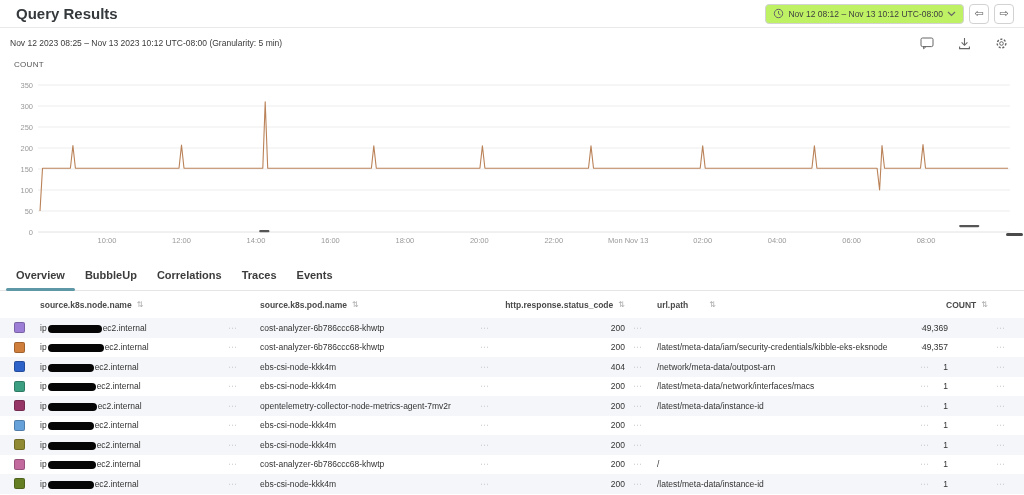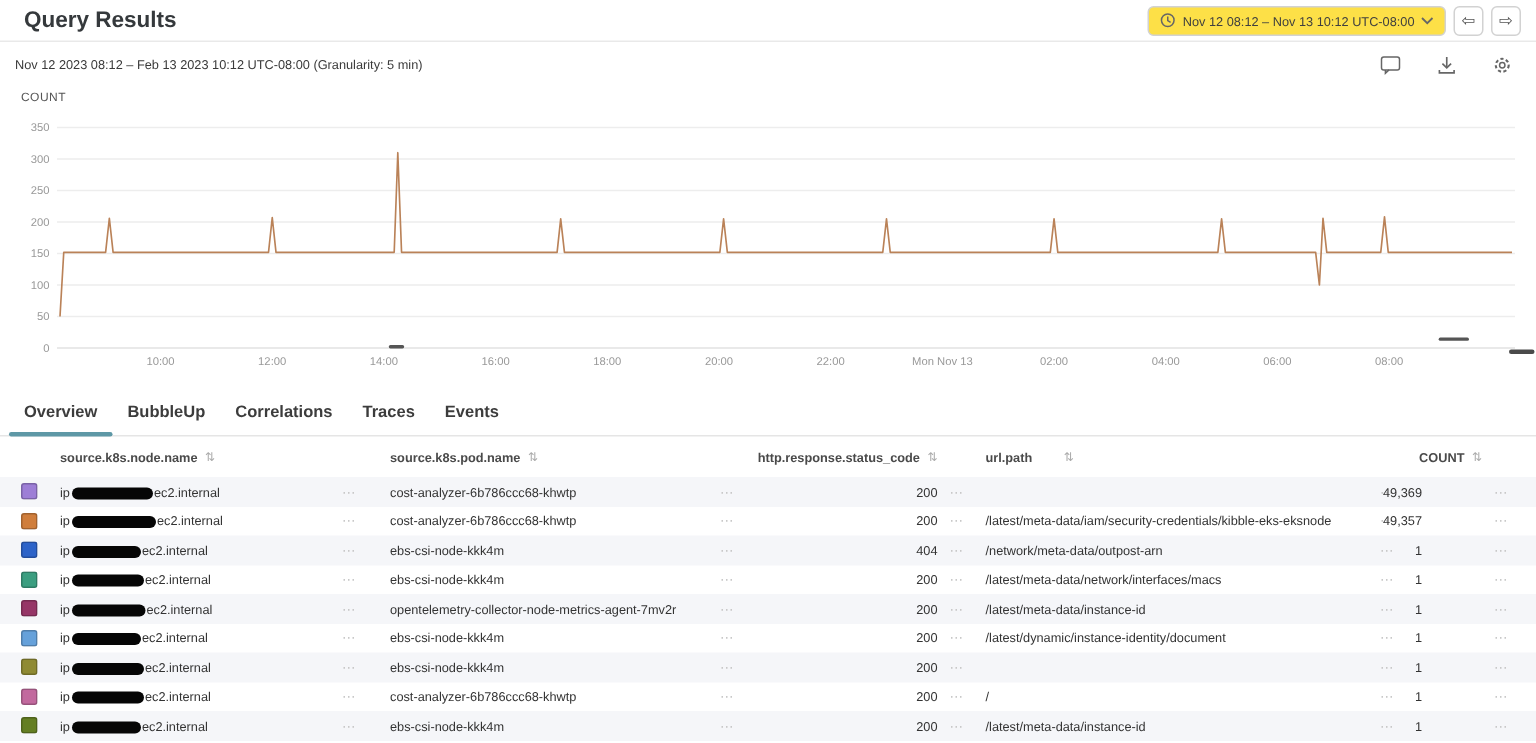--- a/index.html
+++ b/index.html
@@ -9,21 +9,21 @@
     background:#ffffff; color:#333;
     font-family:"Liberation Sans", sans-serif;
   }
   
   .header{ display:flex; align-items:center; height:28px; padding:0 10px 0 16px;
            border-bottom:1px solid #e9e9e9; }
   .title{ font-size:15px; font-weight:600; color:#35393c; }
   .header-controls{ margin-left:auto; display:flex; gap:5px; align-items:center; }
   .time-btn{ display:flex; align-items:center; gap:4px; border:1px solid #d2d2d2;
              border-radius:4px; height:20px; padding:0 7px; font-size:8.5px;
-             color:#3f3f3f; background:#fde047; cursor:pointer; }
+             color:#3f3f3f; background:#bef264; cursor:pointer; }
   .nav-btn{ width:20px; height:20px; border:1px solid #d2d2d2; border-radius:4px;
             background:#fff; display:flex; align-items:center; justify-content:center;
             font-size:11px; color:#555; padding:0; cursor:pointer; }
   
   .toolbar{ display:flex; align-items:center; height:26px; padding:4px 16px 0 10px; }
   .subtitle{ font-size:8.5px; color:#3a3a3a; }
   .toolbar-icons{ margin-left:auto; display:flex; gap:24px; align-items:center; }
   .icon-btn{ display:flex; align-items:center; justify-content:center; cursor:pointer; }
   
   .chart-wrap{ position:relative; height:196px; }
@@ -85,21 +85,21 @@
     <button class="nav-btn">
       <span>⇦</span>
     </button>
     <button class="nav-btn">
       <span>⇨</span>
     </button>
   </div>
 </div>
 
 <div class="toolbar">
-  <div class="subtitle">Nov 12 2023 08:12 – Feb 13 2023 10:12 UTC-08:00 (Granularity: 5 min)</div>
+  <div class="subtitle">Nov 12 2023 08:25 – Nov 13 2023 10:12 UTC-08:00 (Granularity: 5 min)</div>
   <div class="toolbar-icons">
     <span class="icon-btn">
       <svg width="14" height="13" viewBox="0 0 14 13">
         <rect x="1" y="1" width="12" height="8.6" rx="1.5" fill="none" stroke="#666" stroke-width="1"></rect>
         <path d="M3.6 9.6 v2.2 l2.4-2.2" fill="none" stroke="#666" stroke-width="1"></path>
       </svg>
     </span>
     <span class="icon-btn">
       <svg width="13" height="13" viewBox="0 0 13 13">
         <path d="M6.5 1 V8" fill="none" stroke="#666" stroke-width="1.1"></path>
@@ -274,21 +274,20 @@
       <div class="cell c-node">
         <div class="" style="display: inline;">ip</div>
         <div class="redact" style="width: 46px;"></div>
         <div class="" style="display: inline;">ec2.internal</div>
       </div>
       <div class="cell dots c-nodedots">⋯</div>
       <div class="cell c-pod">ebs-csi-node-kkk4m</div>
       <div class="cell dots c-poddots">⋯</div>
       <div class="cell c-status">200</div>
       <div class="cell dots c-statusdots">⋯</div>
-      <div class="cell c-url">/latest/dynamic/instance-identity/document</div>
       <div class="cell dots c-urldots">⋯</div>
       <div class="cell c-count">1</div>
       <div class="cell dots c-countdots">⋯</div>
     </div>
     <div class="trow">
       <div class="swatch" style="background: rgb(143, 138, 51);"></div>
       <div class="cell c-node">
         <div class="" style="display: inline;">ip</div>
         <div class="redact" style="width: 48px;"></div>
         <div class="" style="display: inline;">ec2.internal</div>

